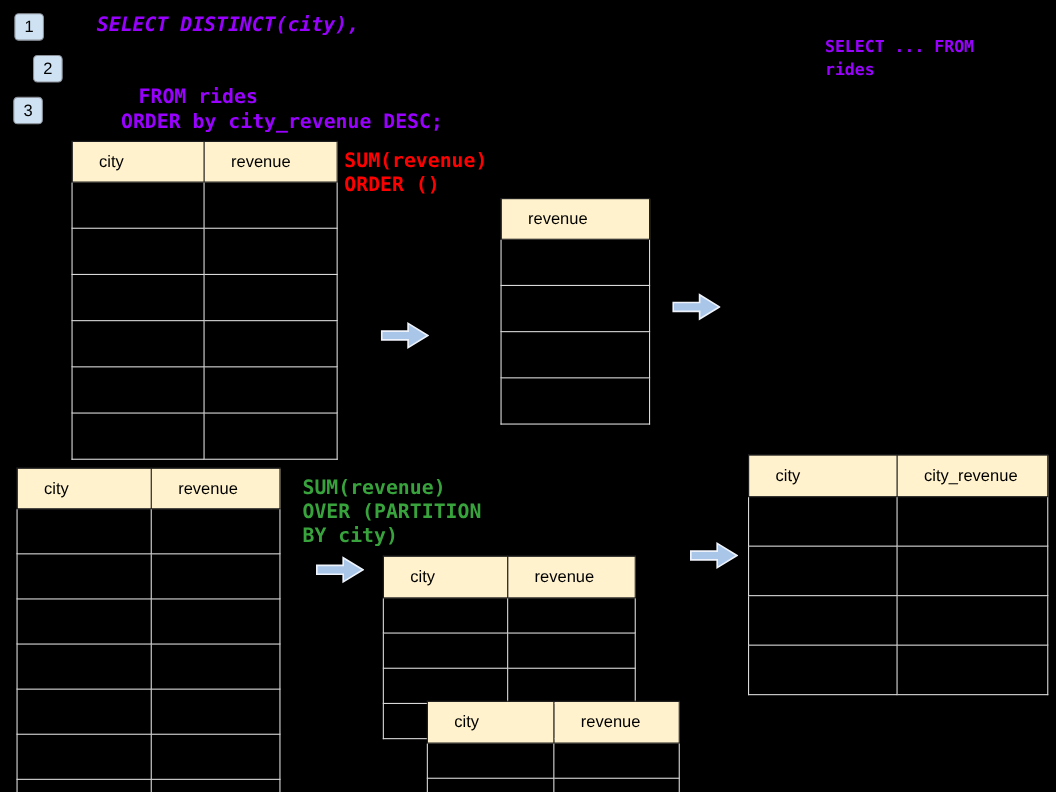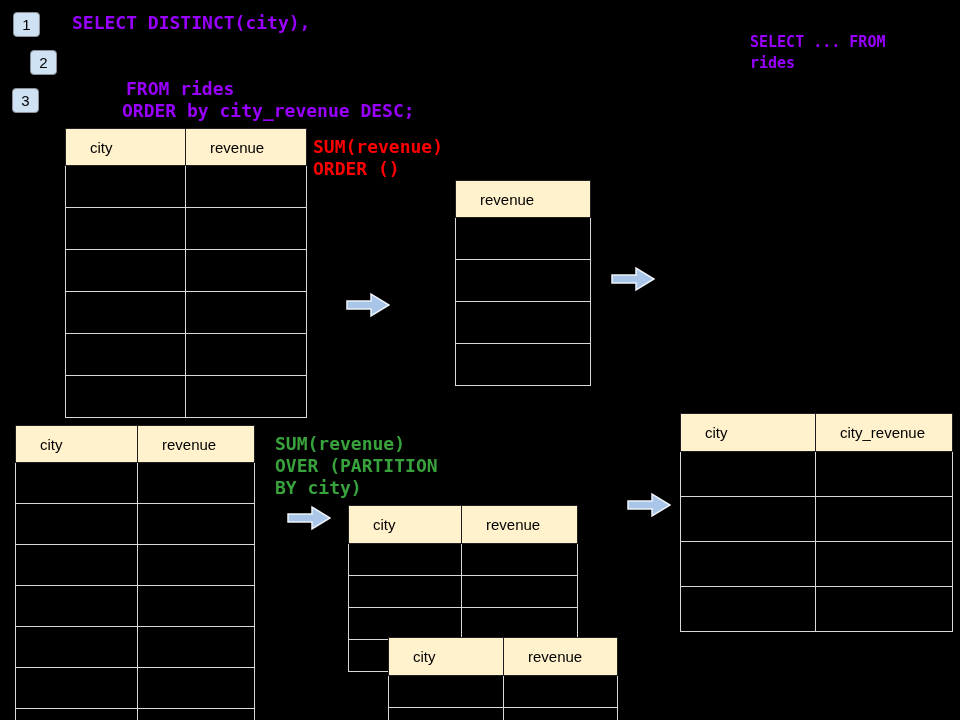--- a/index.html
+++ b/index.html
@@ -16,25 +16,25 @@
   #badge3 { left:12px; top:88px; }
 
   .code {
     position:absolute; font-family:"DejaVu Sans Mono",monospace;
     font-weight:bold; font-size:18px; line-height:22px; white-space:pre;
   }
   .purple { color:var(--purple); }
   .red    { color:var(--red); }
   .green  { color:var(--green); }
 
-  #sql1 { left:72px;  top:12px; }
+  #sql1 { left:88px;  top:12px;font-style:italic; }
   #sql2 { left:133px; top:34px; }
   #sql3 { left:133px; top:56px; }
   #sql4 { left:126px; top:78px; }
-  #sql5 { left:110px; top:100px;margin-left:12px; }
+  #sql5 { left:110px; top:100px; }
 
   .note { font-size:15px; line-height:21px; }
   #note1 { left:750px; top:32px; }
   #note2 { left:750px; top:53px; }
 
   #ann-total-1 { left:313px; top:136px; }
   #ann-total-2 { left:313px; top:158px; }
   #ann-part-1  { left:275px; top:433px; }
   #ann-part-2  { left:275px; top:455px; }
   #ann-part-3  { left:275px; top:477px; }

